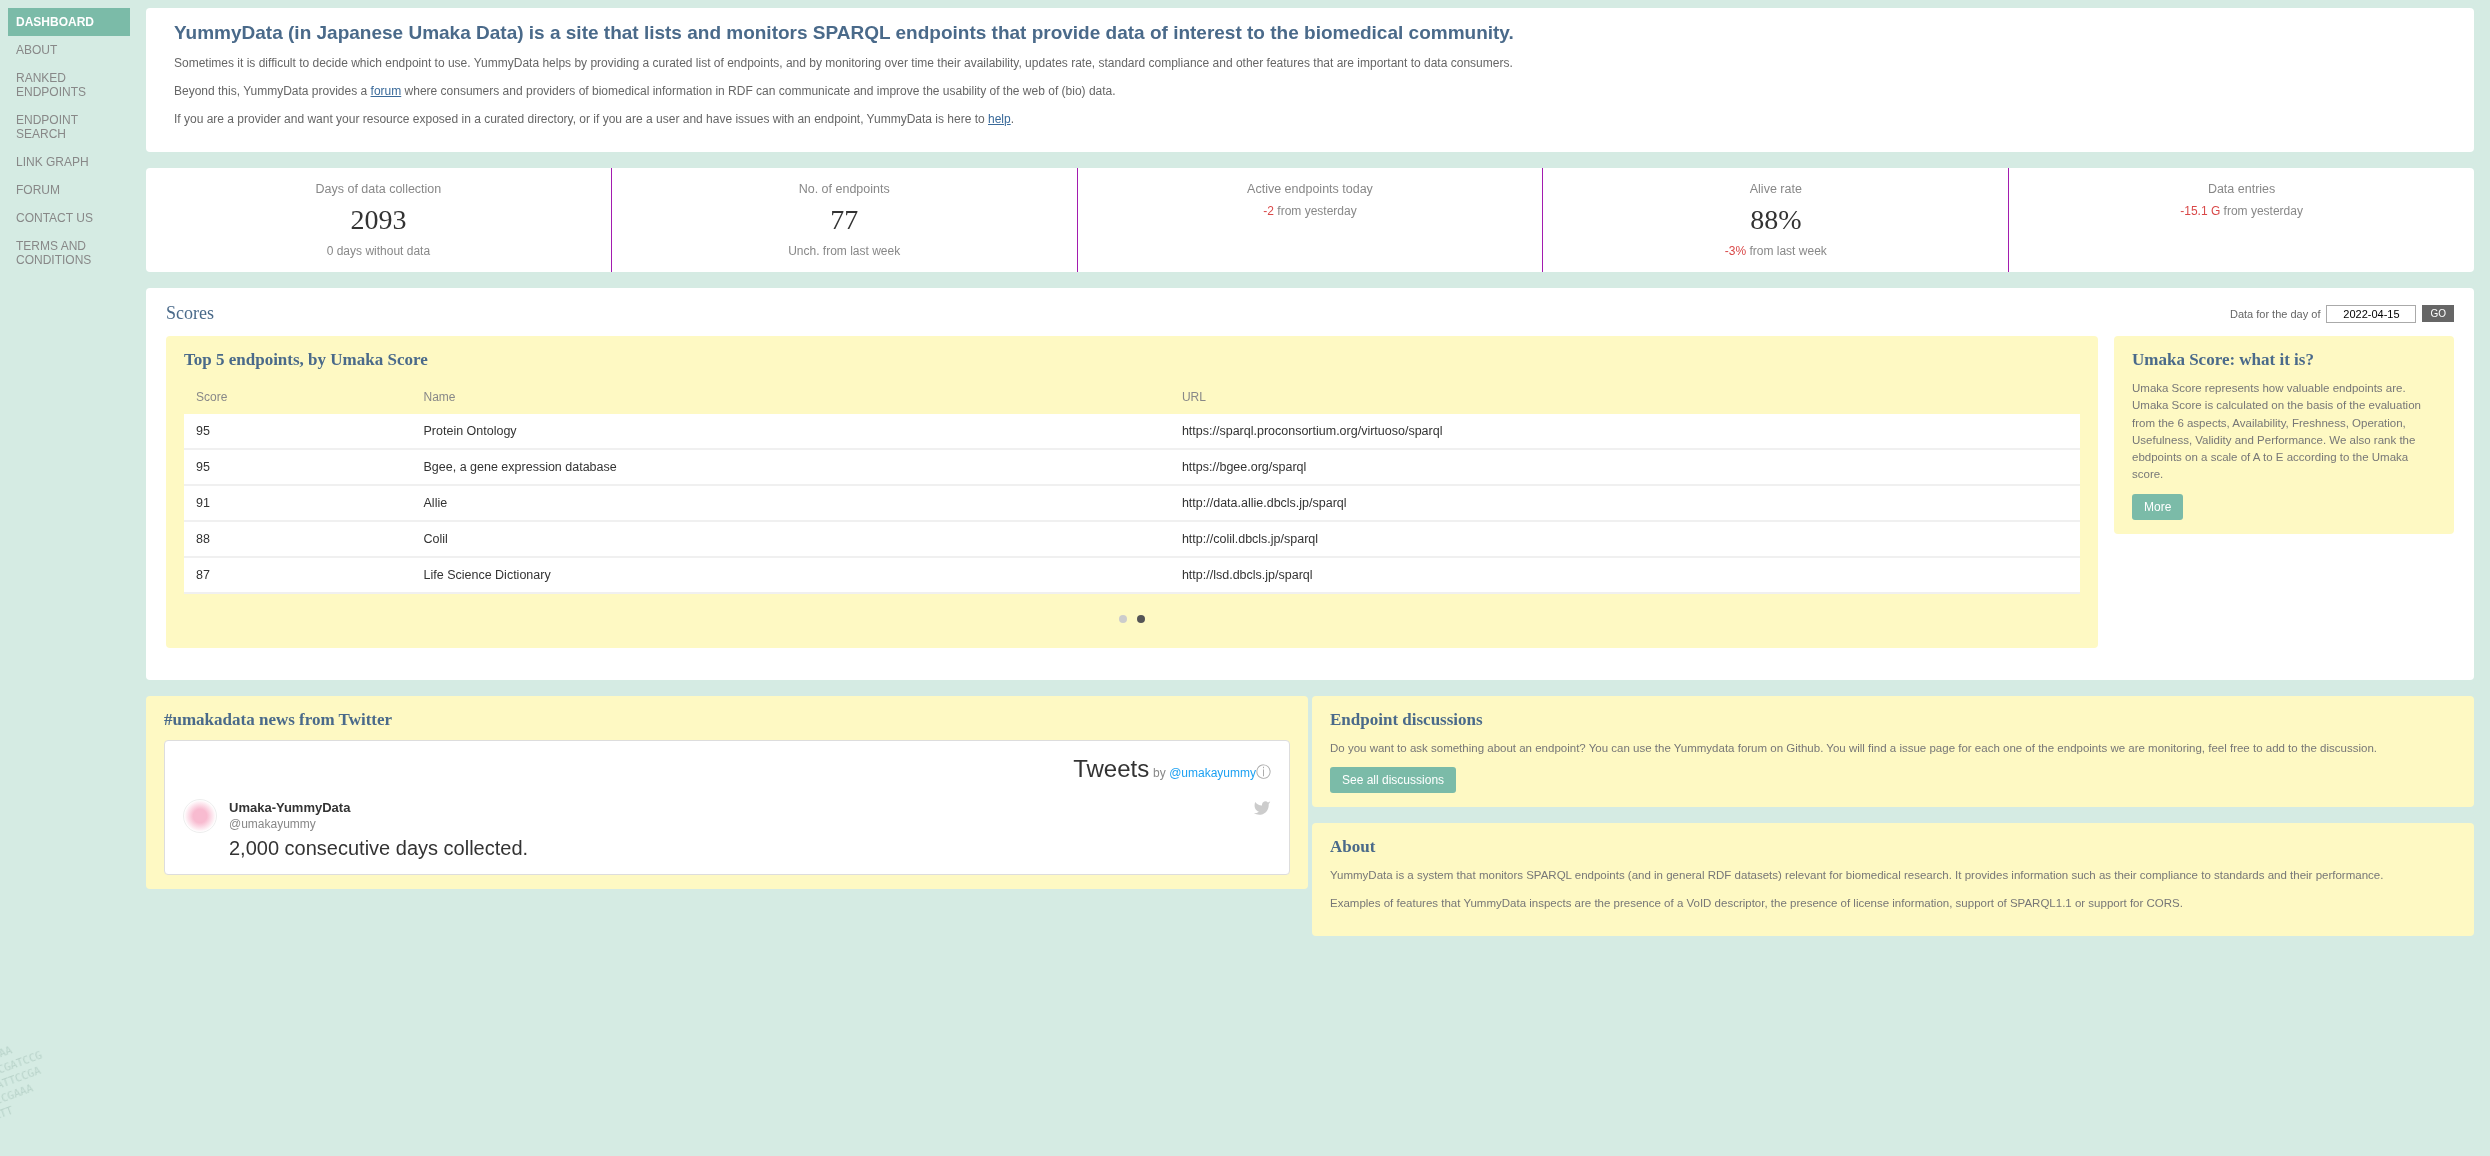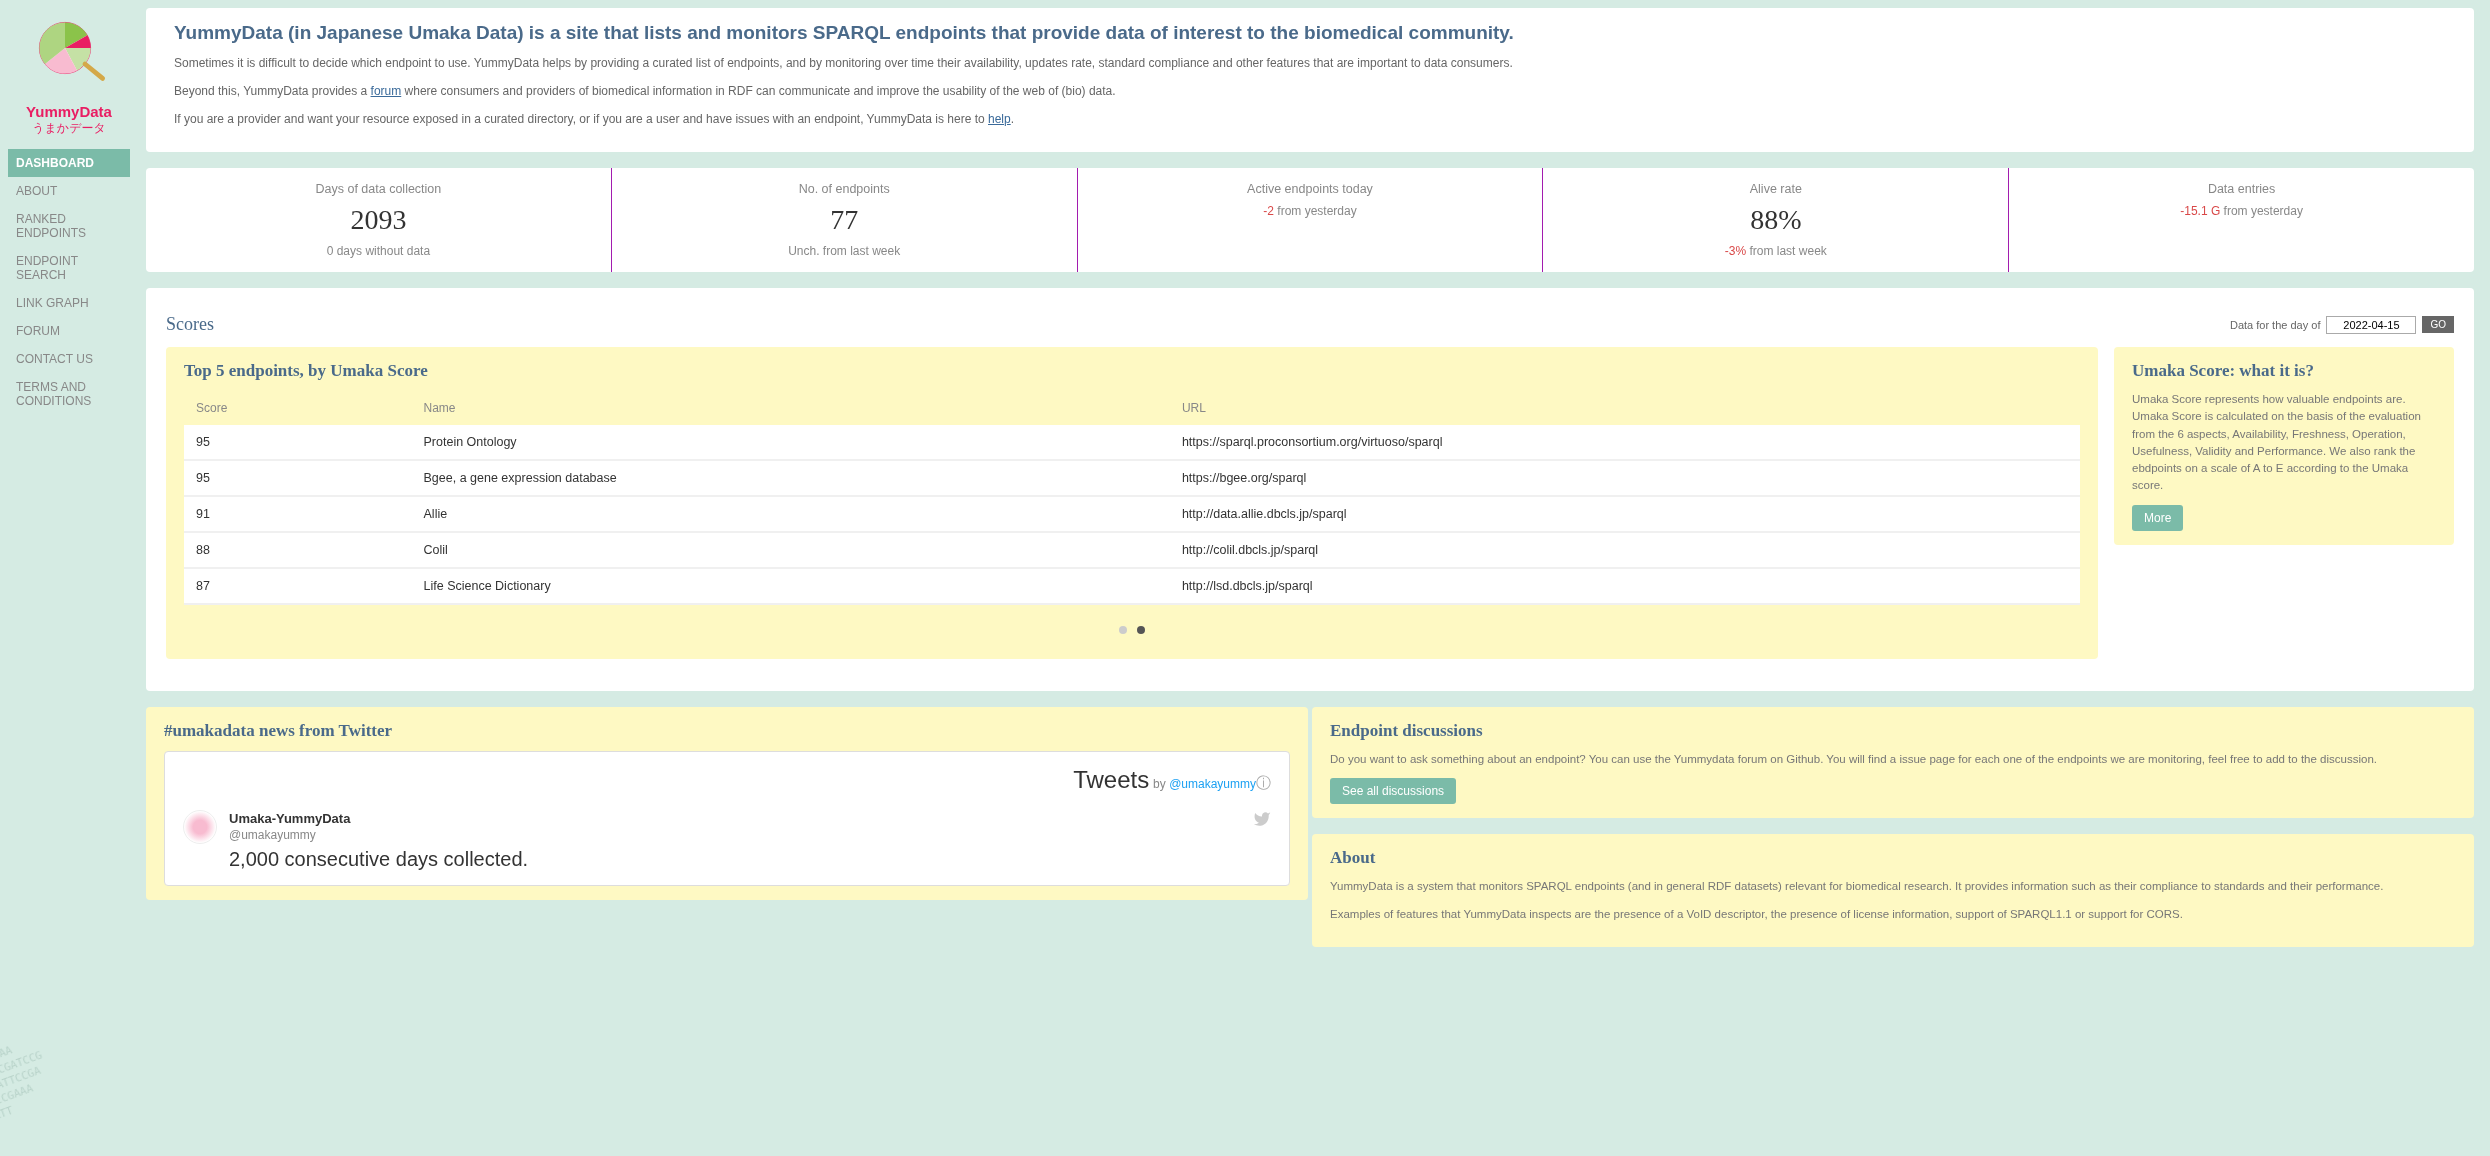--- a/index.html
+++ b/index.html
@@ -58,33 +58,20 @@
 .tweet-content .text { font-size: 20px; margin-top: 6px; }
 .info-icon { color: #aaa; font-size: 15px; }
 .bird-icon { color: #ccc; }
 .bg-deco { position: fixed; left: -20px; bottom: 40px; opacity: 0.18; transform: rotate(-20deg); pointer-events: none; font-family: monospace; font-size: 11px; color: #3a6a5a; line-height: 1.3; }
 </style>
 </head>
 <body>
 
 <div class="container">
   <aside class="sidebar">
-    <div class="logo">
-      <svg viewBox="0 0 100 100">
-        <circle cx="45" cy="40" r="32" fill="#fff" stroke="#e91e63" stroke-width="1"></circle>
-        <path d="M45 40 L45 8 A32 32 0 0 1 73 24 Z" fill="#8bc34a"></path>
-        <path d="M45 40 L73 24 A32 32 0 0 1 77 40 Z" fill="#e91e63"></path>
-        <path d="M45 40 L77 40 A32 32 0 0 1 60 68 Z" fill="#c5e1a5"></path>
-        <path d="M45 40 L60 68 A32 32 0 0 1 20 60 Z" fill="#f8bbd0"></path>
-        <path d="M45 40 L20 60 A32 32 0 0 1 45 8 Z" fill="#aed581"></path>
-        <line x1="70" y1="60" x2="92" y2="78" stroke="#d4a848" stroke-width="6" stroke-linecap="round"></line>
-      </svg>
-      <div class="logo-text">YummyData</div>
-      <div class="logo-sub">うまかデータ</div>
-    </div>
     <ul class="nav">
       <li class="active">DASHBOARD</li>
       <li>ABOUT</li>
       <li>RANKED ENDPOINTS</li>
       <li>ENDPOINT SEARCH</li>
       <li>LINK GRAPH</li>
       <li>FORUM</li>
       <li>CONTACT US</li>
       <li>TERMS AND CONDITIONS</li>
     </ul>
@@ -118,21 +105,21 @@
         <div class="stat-label">Alive rate</div>
         <div class="stat-value">88%</div>
         <div class="stat-sub"><span class="neg">-3%</span><span> from last week</span></div>
       </div>
       <div class="stat">
         <div class="stat-label">Data entries</div>
         <div class="stat-sub"><span class="neg">-15.1 G</span><span> from yesterday</span></div>
       </div>
     </section>
 
-    <section class="card" style="padding:16px 0 4px;margin-top:12px;">
+    <section class="card" style="padding:5px 0 4px;margin-top:12px;">
       <div class="scores-header">
         <div class="scores-title">Scores</div>
         <div class="date-picker">
           <span>Data for the day of</span>
           <input type="text" value="2022-04-15" style="">
           <button>GO</button>
         </div>
       </div>
       <div class="scores-row" style="padding:8px 20px 12px;">
         <div class="scores-left">

